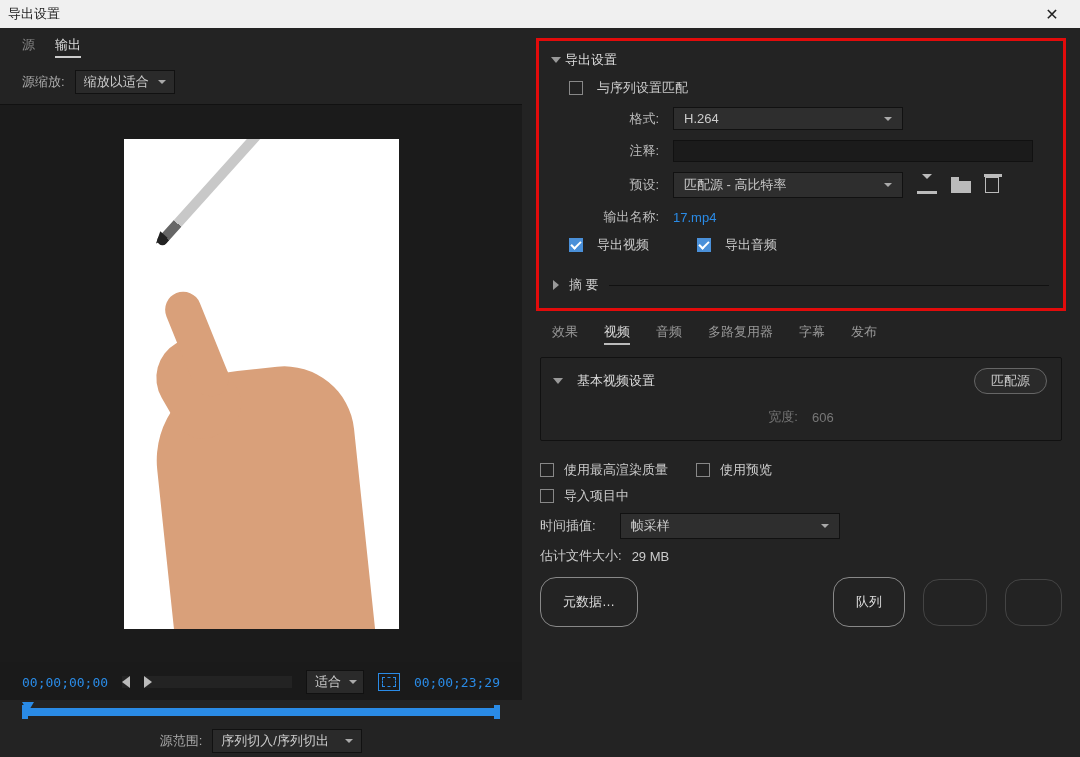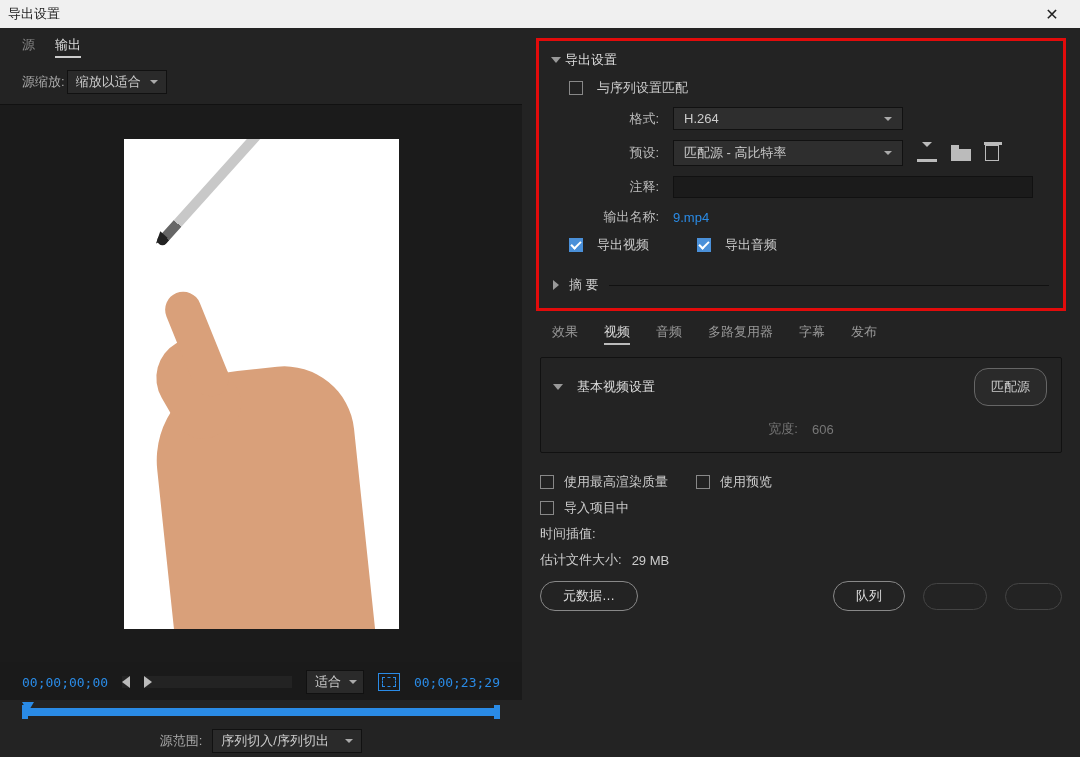--- a/index.html
+++ b/index.html
@@ -6,21 +6,21 @@
   body { background: #232323; color: #ccc; font-size: 13px; width: 1080px; height: 757px; overflow: hidden; }
   .titlebar { height: 28px; background: #f0f0f0; color: #222; display: flex; align-items: center; padding: 0 8px; justify-content: space-between; }
   .titlebar .close { width: 40px; text-align: center; font-size: 16px; cursor: pointer; }
   .main { display: flex; height: calc(757px - 28px); }
   .left { width: 540px; background: #232323; display: flex; flex-direction: column; padding: 0; }
   .right { flex: 1; background: #232323; display: flex; flex-direction: column; }
 
   
   .tabs-row { display: flex; gap: 20px; padding: 8px 22px 6px; color: #888; font-size: 13px; }
   .tabs-row .tab.active { color: #ddd; border-bottom: 2px solid #ccc; padding-bottom: 2px; text-align: center; }
-  .scale-row { display: flex; align-items: center; gap: 2px; padding: 6px 22px 10px; color: #aaa; border-bottom: 1px solid #111;}
+  .scale-row { display: flex; align-items: center; gap: 10px; padding: 6px 22px 10px; color: #aaa; border-bottom: 1px solid #111;}
   .select { background: #2a2a2a; border: 1px solid #111; color: #ccc; padding: 2px 24px 2px 8px; position: relative; min-width: 100px; display: inline-block; }
   .select::after { content: ""; position: absolute; right: 8px; top: 50%; border: 4px solid transparent; border-top-color: #aaa; transform: translateY(-25%); }
   .preview-area { flex: 1; display: flex; align-items: center; justify-content: center; background: #1b1b1b; }
   .preview-frame { width: 275px; height: 490px; background: #fff; position: relative; overflow: hidden; }
   
   .forearm { position:absolute; left:40px; bottom:-60px; width:200px; height:320px; background:#d9a07a; border-radius:90px 70px 10px 10px; transform:rotate(-6deg); }
   .thumb { position:absolute; left:38px; top:200px; width:70px; height:100px; background:#d9a07a; border-radius:40px 30px 30px 30px; transform:rotate(-30deg); }
   .finger1 { position:absolute; left:55px; top:150px; width:36px; height:110px; background:#d9a07a; border-radius:20px; transform:rotate(-22deg);}
   .pen { position:absolute; left:35px; top:100px; width:230px; height:10px; background:linear-gradient(90deg,#222 0 4%,#666 4% 12%,#c8c8c8 12% 85%,#444 85% 100%); border-radius:5px; transform:rotate(-48deg); transform-origin:left center;}
   .nib { position:absolute; left:30px; top:95px; width:0;height:0;border-right:12px solid #222;border-top:5px solid transparent;border-bottom:5px solid transparent; transform:rotate(-48deg);}
@@ -64,29 +64,29 @@
   .summary-row{display:flex;align-items:center;gap:10px;color:#ccc;margin-top:22px;}
   .summary-row .rt{width:0;height:0;border-top:5px solid transparent;border-bottom:5px solid transparent;border-left:6px solid #999;}
   .hr{height:1px;background:#111;flex:1;}
 
   .mid-tabs{display:flex;gap:26px;padding:8px 30px 6px;color:#999;}
   .mid-tabs .mt.active{color:#ddd;border-bottom:2px solid #bbb;padding-bottom:2px;}
 
   .video-sec{margin:6px 18px 0;border:1px solid #111;border-radius:2px;padding:10px 14px 14px;}
   .video-head{display:flex;align-items:center;gap:16px;color:#ddd;}
   .video-head .tw2{width:0;height:0;border-top:5px solid transparent;border-bottom:5px solid transparent;border-left:6px solid #999;transform:rotate(90deg);}
-  .match-btn{margin-left:auto;border:1px solid #666;border-radius:14px;padding:9px 16px;color:#ccc;background:#2a2a2a;}
+  .match-btn{margin-left:auto;border:1px solid #666;border-radius:14px;padding:3px 16px;color:#ccc;background:#2a2a2a;}
   .wh-row{display:flex;align-items:center;gap:14px;color:#777;margin-top:14px;justify-content:center;}
 
   .btm{margin:12px 18px 0;color:#ccc;}
   .btm .row{margin:8px 0;gap:10px;}
   .dim{color:#666;font-family:monospace;}
   .interp-row{display:flex;align-items:center;gap:24px;margin:8px 0;}
   .action-row{display:flex;align-items:center;gap:18px;margin-top:12px;}
-  .pill{border:1px solid #888;border-radius:16px;padding:5px 22px;background:transparent;color:#ddd;}
+  .pill{border:1px solid #888;border-radius:16px;padding:15px 22px;background:transparent;color:#ddd;}
   .pill.ghost{border-color:#444;color:#444;}
 </style>
 </head>
 <body>
 
 <div class="titlebar">
   <span>导出设置</span>
   <span class="close">✕</span>
 </div>
 
@@ -139,33 +139,33 @@
       </div>
       <div class="row">
         <span class="chk"></span>
         <span>与序列设置匹配</span>
       </div>
       <div class="row" style="padding-left:34px;">
         <span class="lbl">格式:</span>
         <span class="dd">H.264</span>
       </div>
       <div class="row" style="padding-left:34px;">
+        <span class="lbl">注释:</span>
+        <span class="comment-box"></span>
+      </div>
+      <div class="row" style="padding-left:34px;">
         <span class="lbl">预设:</span>
         <span class="dd">匹配源 - 高比特率</span>
         <span class="icon-btn i-save"></span>
         <span class="icon-btn i-folder"></span>
         <span class="icon-btn i-trash"></span>
       </div>
-      <div class="row" style="padding-left:34px;">
-        <span class="lbl">注释:</span>
-        <span class="comment-box"></span>
-      </div>
       <div class="row">
         <span class="lbl-wide" style="width:90px;text-align:right;">输出名称:</span>
-        <span class="link">9.mp4</span>
+        <span class="link">17.mp4</span>
       </div>
       <div class="row">
         <span class="chk checked"></span>
         <span>导出视频</span>
         <span style="width:20px"></span>
         <span class="chk checked"></span>
         <span>导出音频</span>
       </div>
       <div class="summary-row">
         <span class="rt"></span>
@@ -202,20 +202,21 @@
         <span style="width:8px"></span>
         <span class="chk"></span>
         <span>使用预览</span>
       </div>
       <div class="row">
         <span class="chk"></span>
         <span>导入项目中</span>
       </div>
       <div class="interp-row">
         <span>时间插值:</span>
+        <span class="dd" style="min-width:220px;">帧采样</span>
       </div>
       <div class="row">
         <span>估计文件大小:</span>
         <span>29 MB</span>
       </div>
       <div class="action-row">
         <span class="pill">元数据…</span>
         <span style="flex:1"></span>
         <span class="pill">队列</span>
         <span class="pill ghost">&nbsp;&nbsp;&nbsp;&nbsp;&nbsp;</span>

